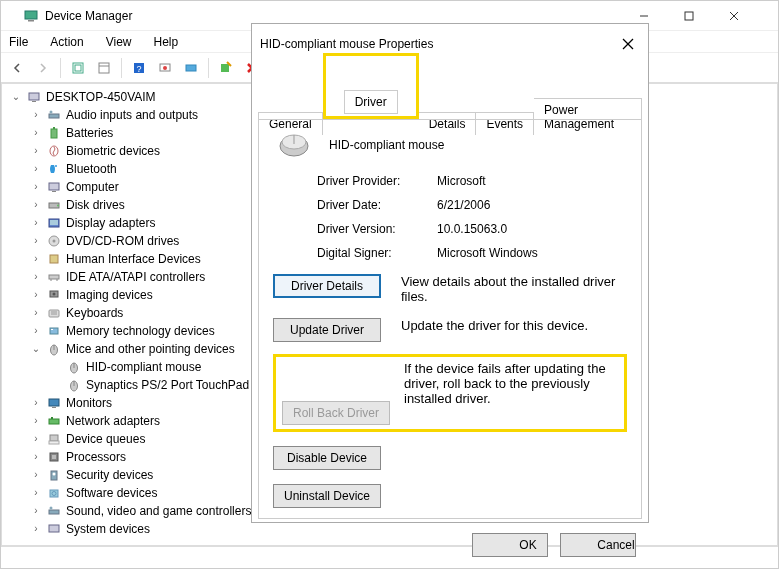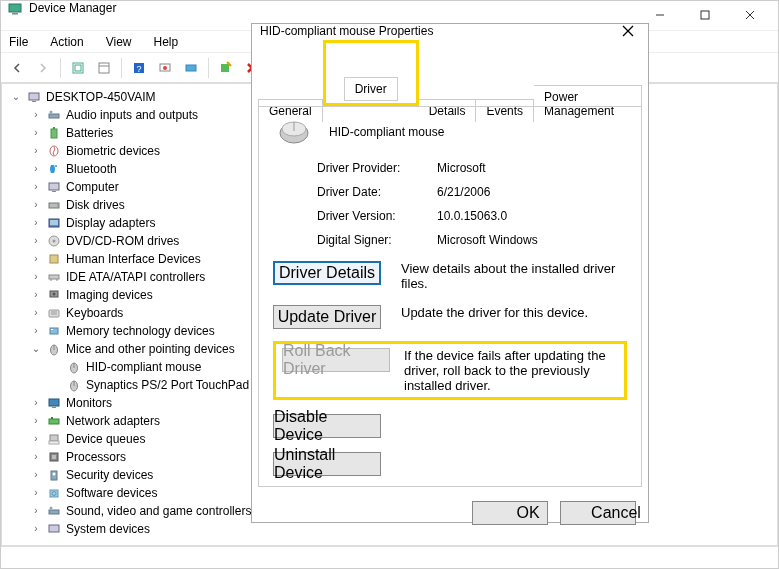--- a/index.html
+++ b/index.html
@@ -1,54 +1,54 @@
 <!DOCTYPE html>
 <html><head>
 <meta charset="utf-8">
 <style>
   * { box-sizing: border-box; margin: 0; padding: 0; }
   body { font-family: "Segoe UI", Tahoma, sans-serif; font-size: 12px; background: #fff; color: #000; }
   .window { width: 779px; height: 569px; border: 1px solid #ccc; position: relative; background: #fff; display: flex; flex-direction: column; }
-  .titlebar { height: 30px; display: flex; padding: 0 6px; border-bottom: 1px solid #eee; }
+  .titlebar { height: 30px; display: flex; align-items: center; padding: 0 22px; border-bottom: 1px solid #eee; }
   .titlebar .ico { width:16px; height:16px; margin-right:6px; display:inline-flex; align-items:center; justify-content:center;}
   .titlebar .title { flex: 1; font-size: 12px; }
   .winbtns { display: flex; gap: 0; }
   .winbtn { width: 45px; height: 28px; display: flex; align-items: center; justify-content: center; color: #555; }
   .menubar { height: 22px; display: flex; align-items: center; padding: 0 4px; gap: 14px; font-size: 12px; border-bottom: 1px solid #eee; }
   .menubar span { padding: 2px 4px; }
   .toolbar { height: 30px; display: flex; align-items: center; gap: 2px; padding: 0 4px; border-bottom: 1px solid #ddd; }
   .toolbar .tbtn { width: 24px; height: 24px; border: 1px solid transparent; display:flex; align-items:center; justify-content:center; }
   .toolbar .sep { width:1px; height:20px; background:#ddd; margin:0 3px;}
   .content { flex: 1; display: flex; position: relative; overflow: hidden; }
   .treepane { width: 100%; padding: 4px 4px; overflow: hidden; border: 1px solid #ddd; margin: 0px; }
   .tree { font-size: 12px; line-height: 18px; }
   .node { display:flex; align-items:center; gap:4px; padding-left: 4px; white-space: nowrap;}
   .node .arrow { width:12px; text-align:center; color:#666; font-size:10px;}
   .node .nicon { width:16px; height:16px; display:inline-flex; align-items:center; justify-content:center; }
   .children { margin-left: 20px; }
   .statusbar { height: 22px; border-top: 1px solid #ddd; }
 
   
   .dialog { position: absolute; left: 250px; top: 22px; width: 398px; height: 500px; background: #fff; border: 1px solid #aaa; box-shadow: none; z-index: 50; display:flex; flex-direction:column; }
-  .dlg-title { height: 28px; display:flex; align-items:center; padding: 0 8px; font-size: 12px; }
+  .dlg-title { height: 28px; display:flex; align-items:center; padding: 0 8px; font-size: 12px; margin-top: 13px; }
   .dlg-title .close { margin-left:auto; font-size:14px; padding: 0 6px;}
   .tabs { display:flex; align-items:flex-end; padding: 0 6px; gap:0; margin-top:2px;}
   .tab { padding: 4px 10px; border:1px solid #ccc; border-bottom:none; background:#fff; font-size:12px; position:relative; top:16px;}
   .tab.active { background:#fff; border-bottom:1px solid #fff; }
   .tabhighlight { border:3px solid #f7d600; padding:18px; display:inline-block;}
   .tabhighlight .tab{border:1px solid #ccc;}
   .tabpage { flex:1; border:1px solid #ccc; margin:0 6px 6px 6px; padding: 10px 14px; position:relative; }
   .devhead { display:flex; align-items:center; gap:14px; margin-bottom:14px;}
   .mouseimg { width:42px; height:30px; }
   .info-row { display:flex; margin-bottom:10px; font-size:12px;}
   .info-row .lab{ width:120px; }
   .btnrow { display:flex; align-items:flex-start; gap:20px; margin-top:14px;}
-  .winbutton { width:108px; height:24px; border:1px solid #888; background:#e6e6e6; font-size:16px; display:flex; align-items:center; justify-content:center; }
+  .winbutton { width:108px; height:24px; border:1px solid #888; background:#e6e6e6; font-size:12px; display:flex; align-items:center; justify-content:center; }
   .winbutton.primary { border:2px solid #1a6fb0; background:#eef4fa;}
-  .winbutton.disabled { color:#9a9a9a; border-color:#bbb;}
+  .winbutton.disabled { color:#9a9a9a; border-color:#bbb;margin-top:40px;}
   .desc { font-size:13px; flex:1; }
   .highlightrow { border:3px solid #f7d600; padding:4px 6px; display:flex; align-items:flex-start; gap:14px; margin-top:12px;}
   .dlg-footer { display:flex; justify-content:flex-end; gap:12px; padding: 8px 12px 12px 0; }
   .dlg-footer .winbutton{ width:76px;padding-left:36px;}
 
   svg { display:block;}
 </style>
 </head>
 <body>
 

